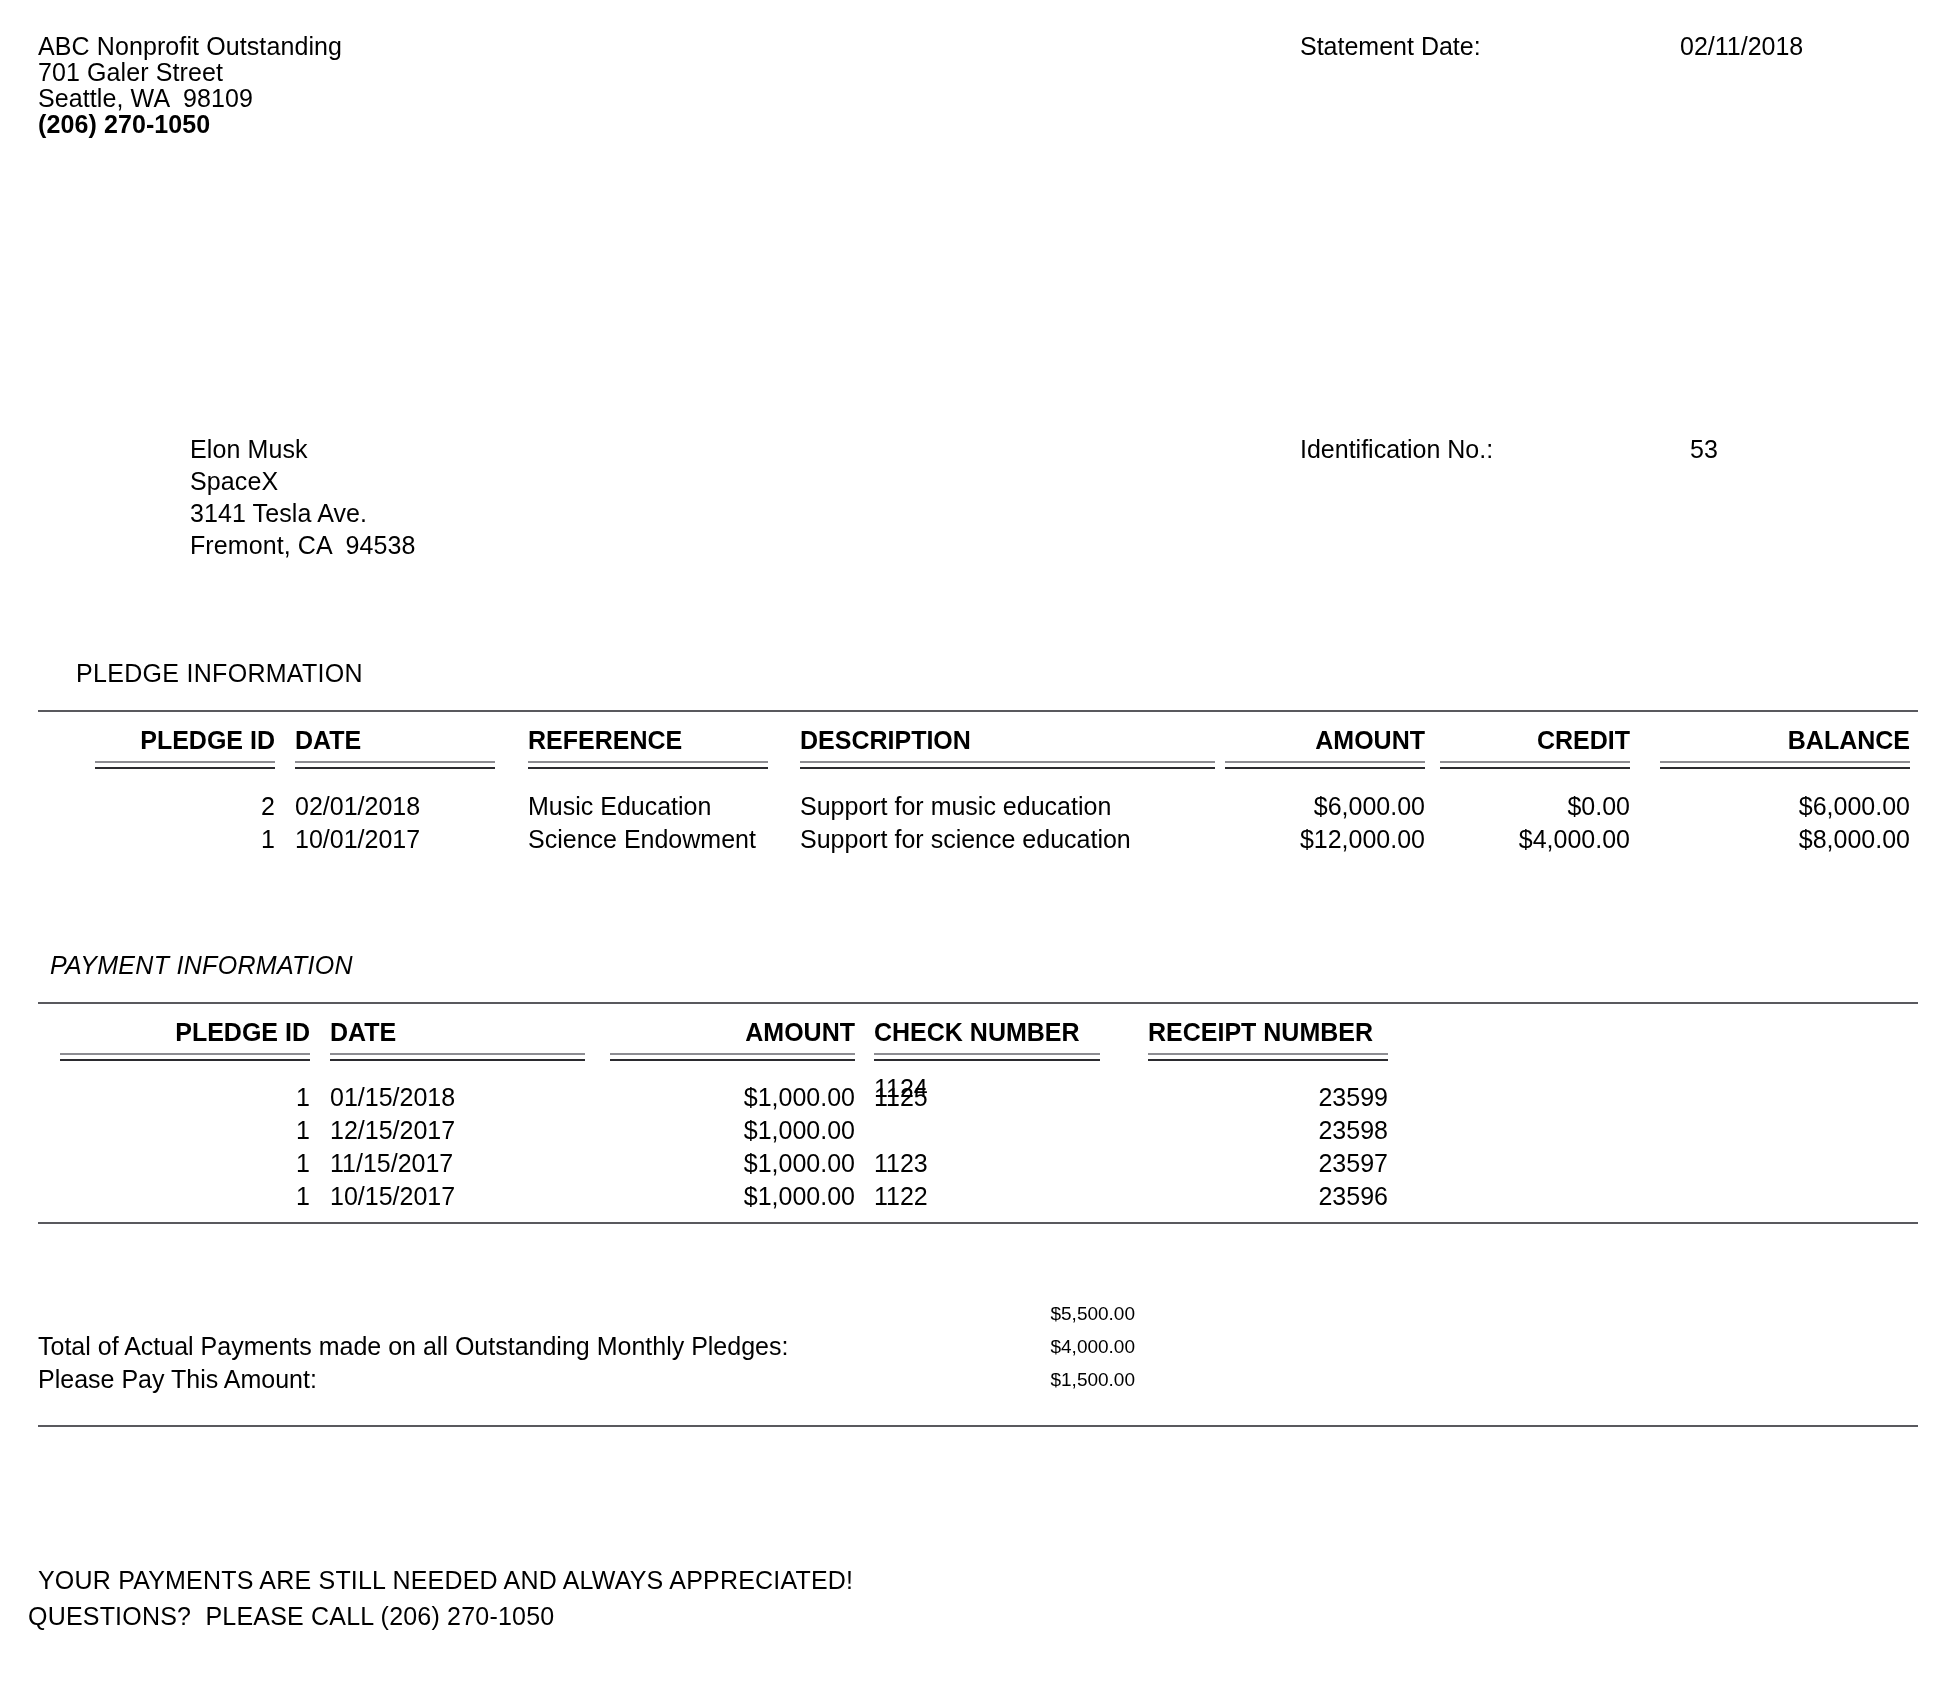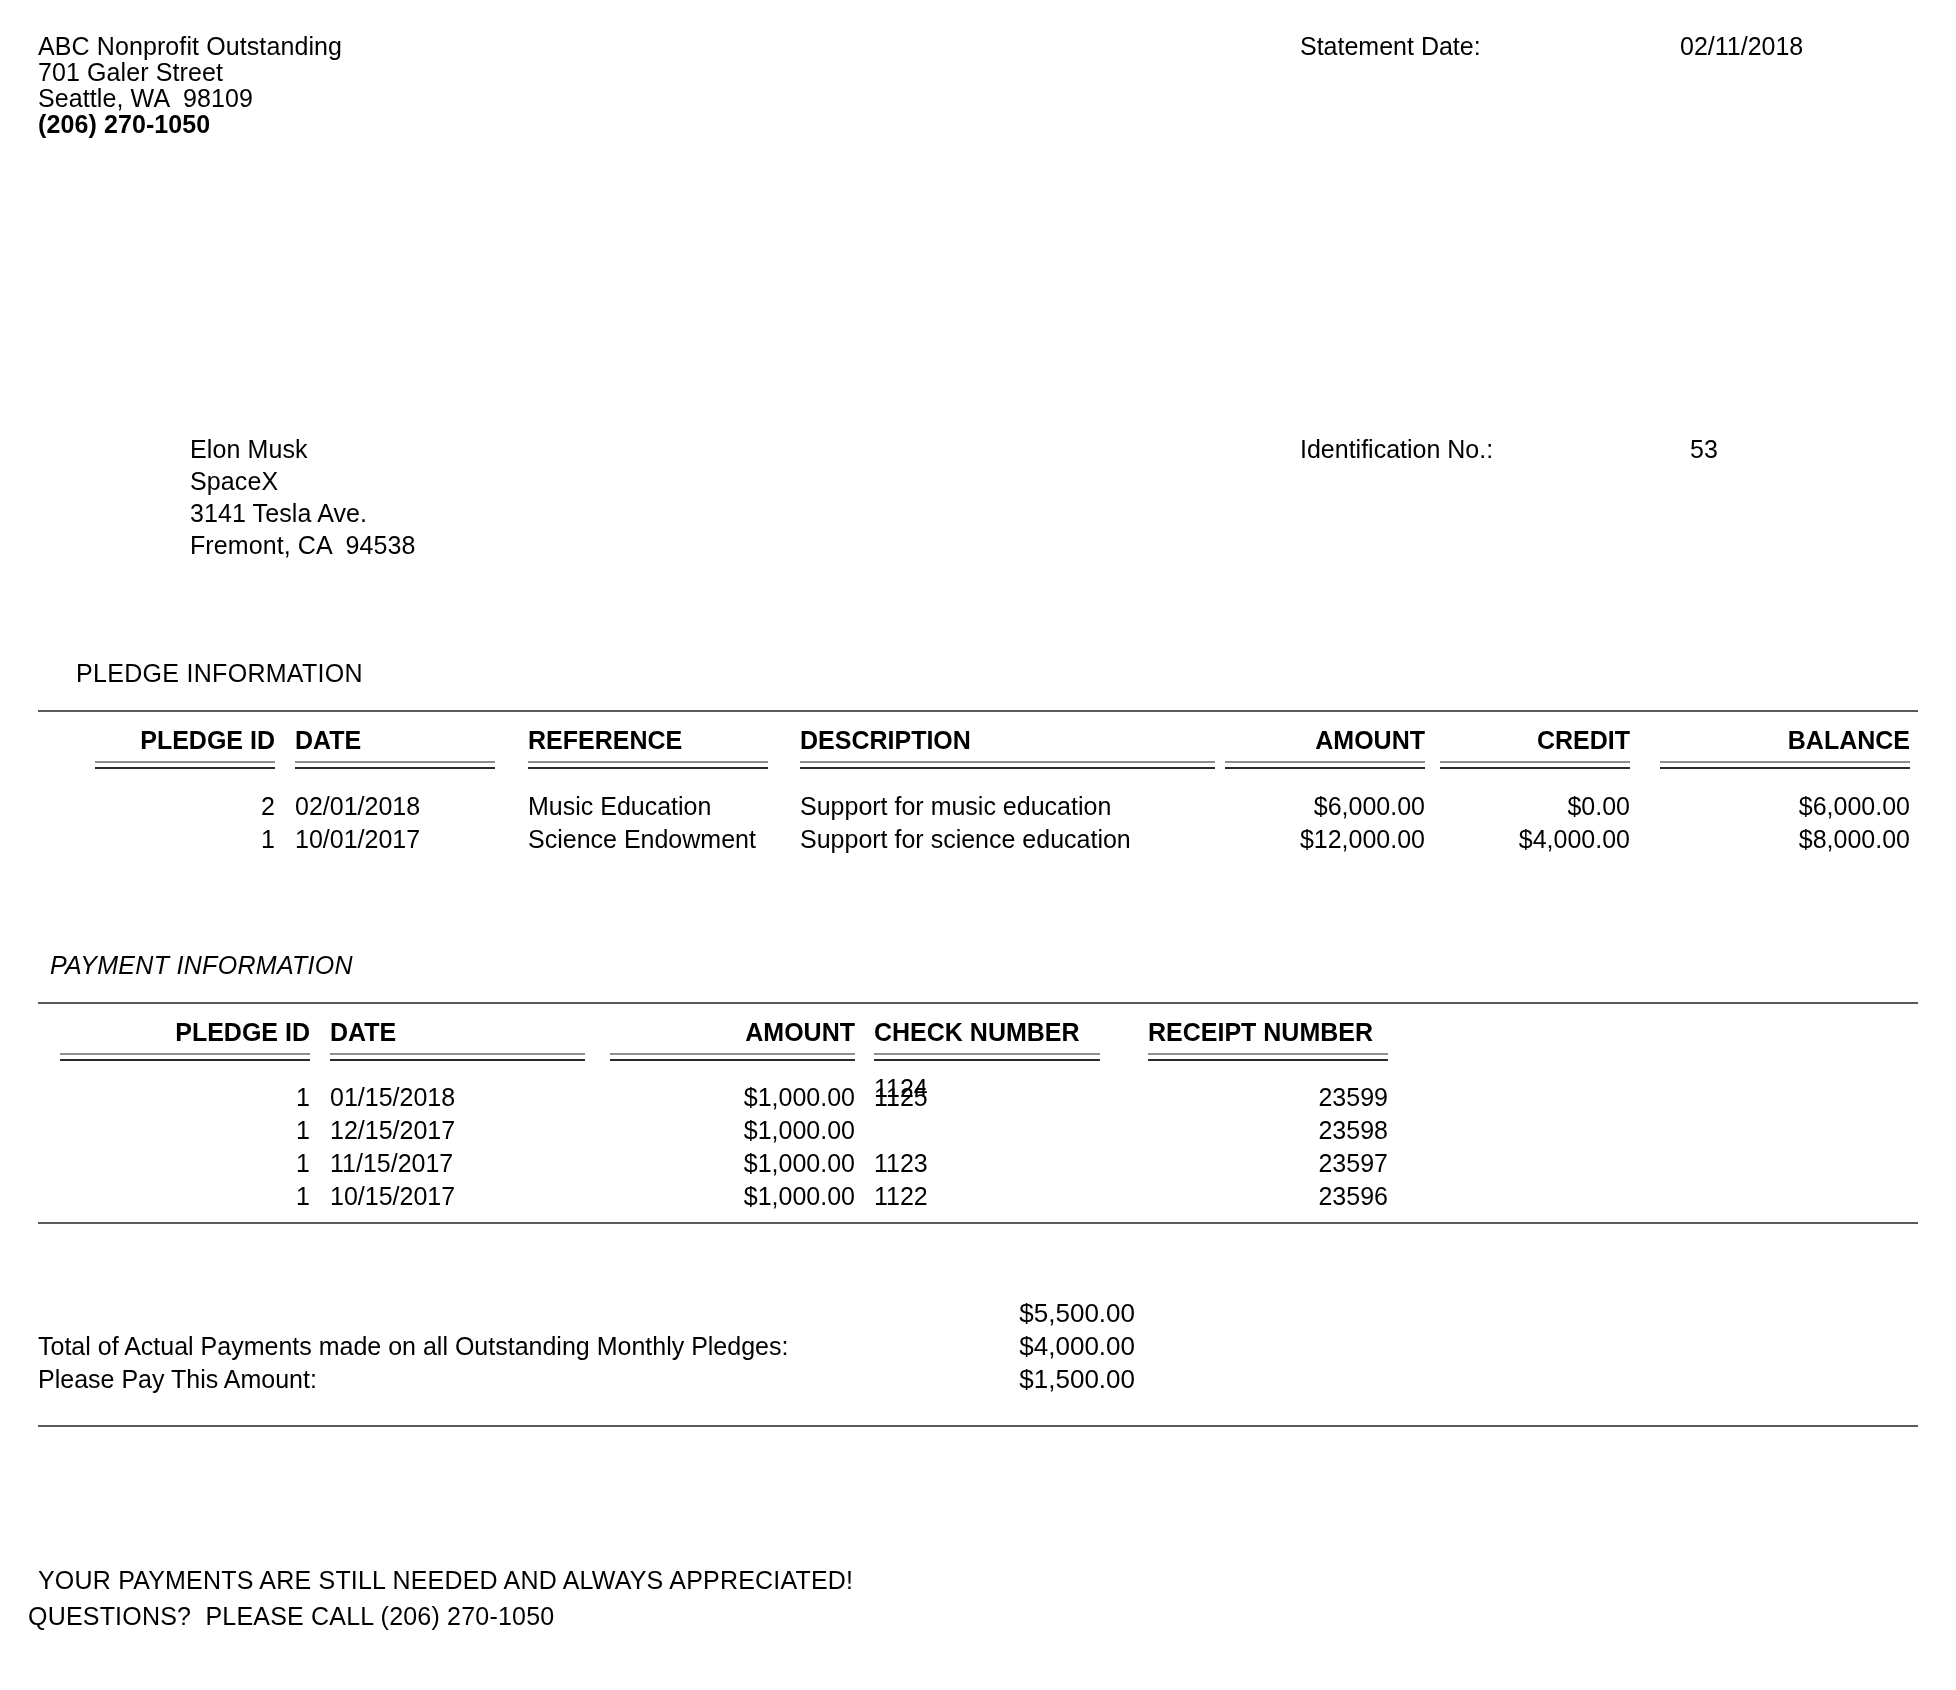--- a/index.html
+++ b/index.html
@@ -61,21 +61,21 @@
   .cell {
     position: absolute;
     font-size: 25px;
     line-height: 33px;
     white-space: pre;
   }
   .cell.ralign { text-align: right; }
 
   
   .total-label { font-size: 25px; line-height: 33px; }
-  .total-value { font-size: 26px; line-height: 33px; text-align: right; }
+  .total-value { font-size: 19px; line-height: 33px; text-align: right; }
 
   
   .footer-line {
     font-size: 25px;
     line-height: 36px;
     letter-spacing: 0.2px;
   }
 </style>
 </head>
 <body>

